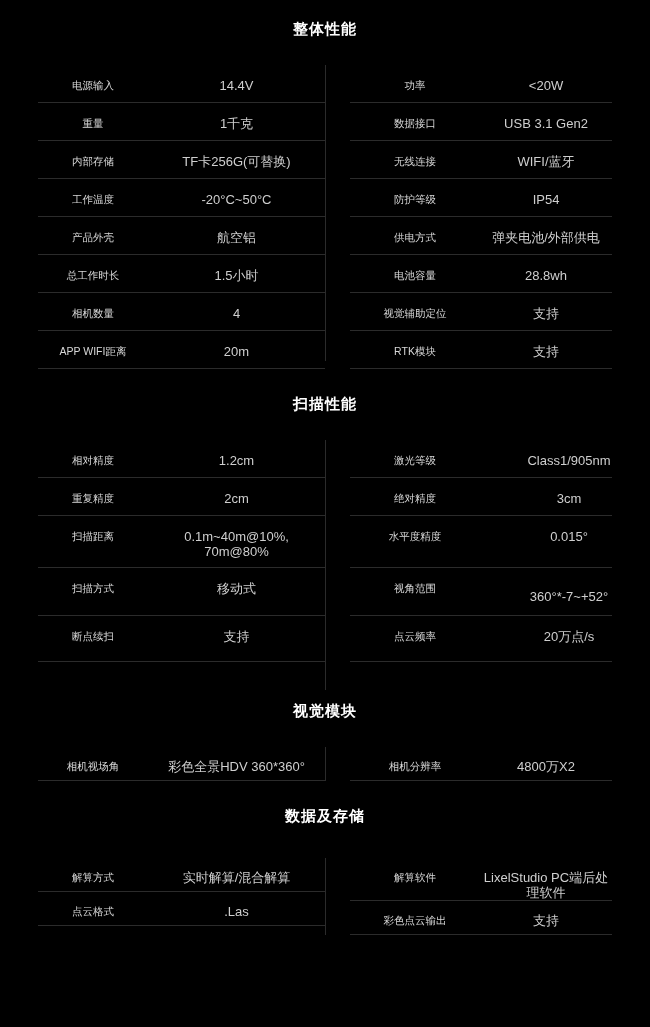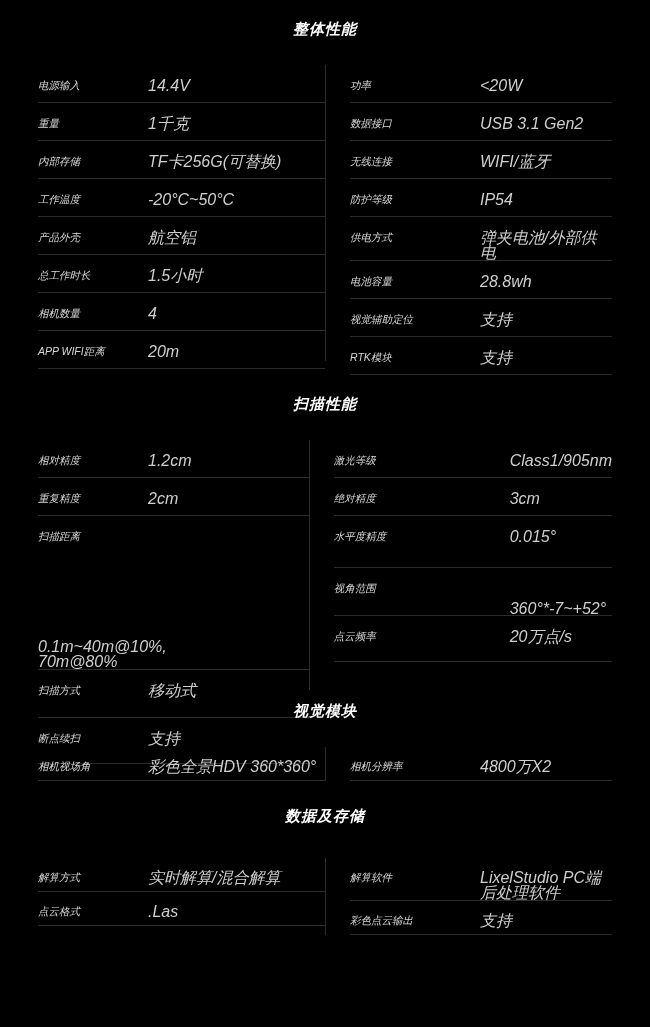--- a/index.html
+++ b/index.html
@@ -17,33 +17,33 @@
   .page {
     width: 650px;
     height: 1027px;
     position: relative;
     background: #000;
     box-sizing: border-box;
   }
   .section {
     padding: 0 38px;
     box-sizing: border-box;
-    font-style: italic;
   }
   .section-title {
     text-align: center;
     font-size: 15px;
     font-weight: bold;
     color: #ffffff;
     letter-spacing: 1px;
   }
   .grid {
     display: flex;
     width: 100%;
     box-sizing: border-box;
+    text-align: center;
   }
   .col {
     flex: 1 1 50%;
     box-sizing: border-box;
   }
   .col.left {
     padding-right: 0;
   }
   .col.right {
     padding-left: 24px;
@@ -56,21 +56,21 @@
   }
   .row .k {
     width: 110px;
     flex: 0 0 110px;
     font-size: 10.5px;
     color: #d8d8d8;
     line-height: 15px;
   }
   .row .v {
     flex: 1 1 auto;
-    font-size: 16px;
+    font-size: 13px;
     color: #cfcfcf;
     line-height: 15px;
   }
   
   .sec-overall .row,
   .sec-scan .row {
     min-height: 38px;
     padding: 13px 0 0 0;
   }
   .sec-overall .col.right,
@@ -99,21 +99,21 @@
   .sec-visual .col.right .row .k { width: 130px; flex: 0 0 130px; }
 
   .sec-data { margin-top: 26px; }
   .sec-data .section-title { margin-bottom: 32px; }
   .sec-data .row { min-height: 34px; padding: 12px 0 0 0; }
   .sec-data .col.right { border-left: 1px solid #2b2b2b; }
   .sec-data .col.right .row .k { width: 130px; flex: 0 0 130px; }
 
   .spacer-fill { border-bottom: none; }
   
-  .v-shift-down { position: relative; top: 20px; }
+  .v-shift-down { position: relative; top: 8px; }
 </style>
 </head>
 <body>
 
 <div class="page">
 
   <div class="section sec-overall">
     <div class="section-title">整体性能</div>
     <div class="grid">
       <div class="col left">
@@ -192,21 +192,21 @@
     <div class="grid">
       <div class="col left">
         <div class="row">
           <div class="k">相对精度</div>
           <div class="v">1.2cm</div>
         </div>
         <div class="row">
           <div class="k">重复精度</div>
           <div class="v">2cm</div>
         </div>
-        <div class="row" style="min-height:52px;flex-direction:column;">
+        <div class="row" style="min-height:52px;">
           <div class="k">扫描距离</div>
           <div class="v" style="white-space:pre-line;">0.1m~40m@10%,
 70m@80%</div>
         </div>
         <div class="row" style="min-height:48px;">
           <div class="k">扫描方式</div>
           <div class="v">移动式</div>
         </div>
         <div class="row" style="min-height:46px;">
           <div class="k">断点续扫</div>

